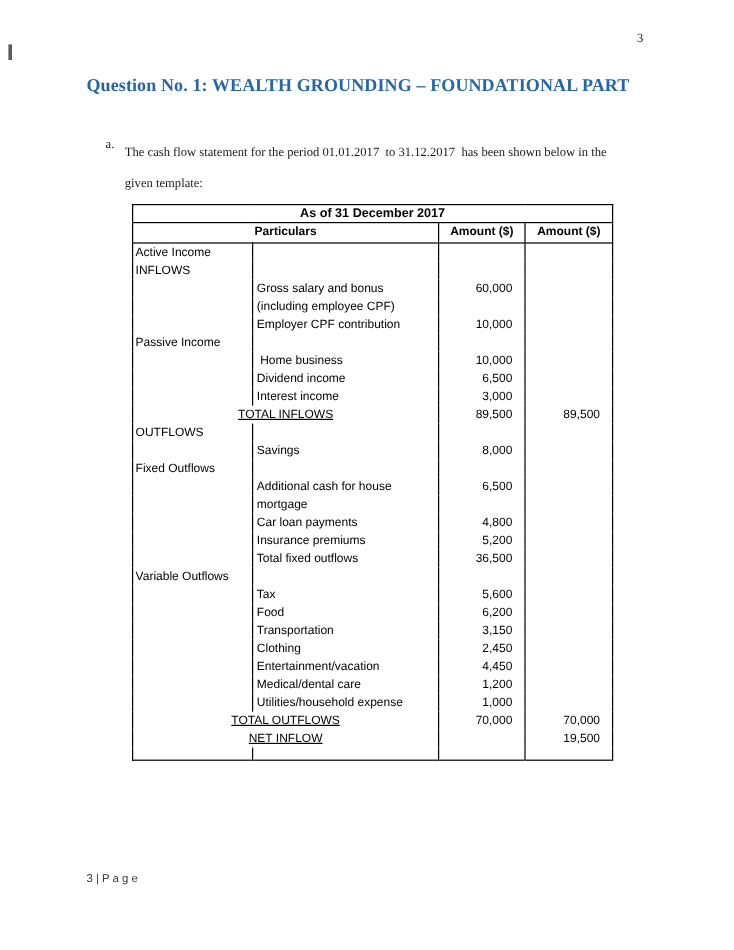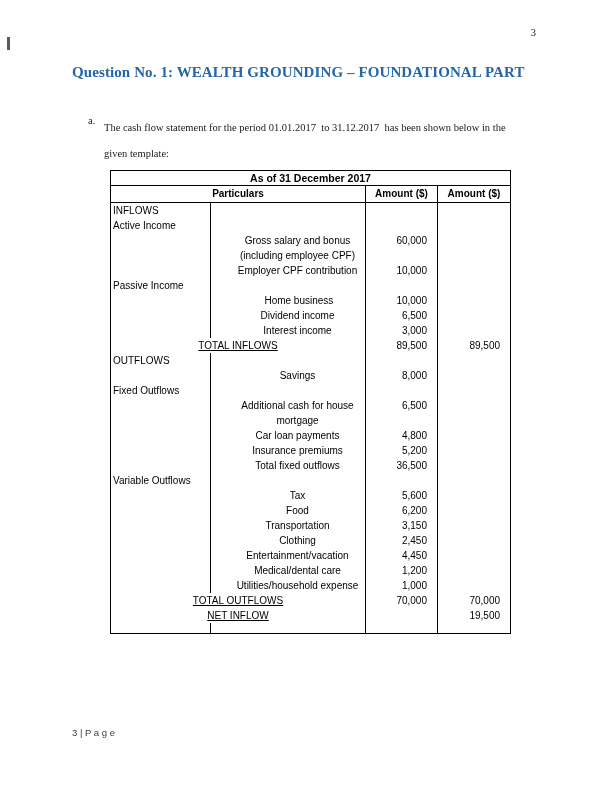--- a/index.html
+++ b/index.html
@@ -72,21 +72,21 @@
   }
   table.cashflow .colhead th {
     font-weight: bold;
     text-align: center;
     border: 1px solid var(--tborder, #000);
     height: 16px;
     line-height: 16px;
     margin-top: 38px;
   }
   table.cashflow td.cat  { border-right: 1px solid var(--tborder, #000); padding-left: 2px; }
-  table.cashflow td.item { border-right: 1px solid var(--tborder, #000); padding-left: 19px; text-align: center; }
+  table.cashflow td.item { border-right: 1px solid var(--tborder, #000); padding-left: 3px; }
   table.cashflow td.amt  { border-right: 1px solid var(--tborder, #000); text-align: right; padding-right: 10px; }
   table.cashflow td.merged { border-right: 1px solid var(--tborder, #000); text-align: center; text-decoration: underline; }
   table.cashflow tr.empty-row td { height: 10px; line-height: 10px; }
 
   .footer {
     position: absolute;
     left: 72px; top: 727px;
     font-family: "Liberation Sans", sans-serif;
     font-size: 9.5px;
     color: #3b3b3b;
@@ -124,27 +124,27 @@
         <th colspan="4" class="subtitle">As of 31 December 2017</th>
       </tr>
       <tr class="colhead">
         <th colspan="2">Particulars</th>
         <th>Amount ($)</th>
         <th>Amount ($)</th>
       </tr>
     </thead>
     <tbody>
         <tr>
+          <td class="cat">Active Income</td>
+          <td class="item"></td>
+          <td class="amt"></td>
+          <td class="amt"></td>
+        </tr>
+        <tr>
           <td class="cat">INFLOWS</td>
-          <td class="item"></td>
-          <td class="amt"></td>
-          <td class="amt"></td>
-        </tr>
-        <tr>
-          <td class="cat">Active Income</td>
           <td class="item"></td>
           <td class="amt"></td>
           <td class="amt"></td>
         </tr>
         <tr>
           <td class="cat"></td>
           <td class="item">Gross salary and bonus</td>
           <td class="amt">60,000</td>
           <td class="amt"></td>
         </tr>

